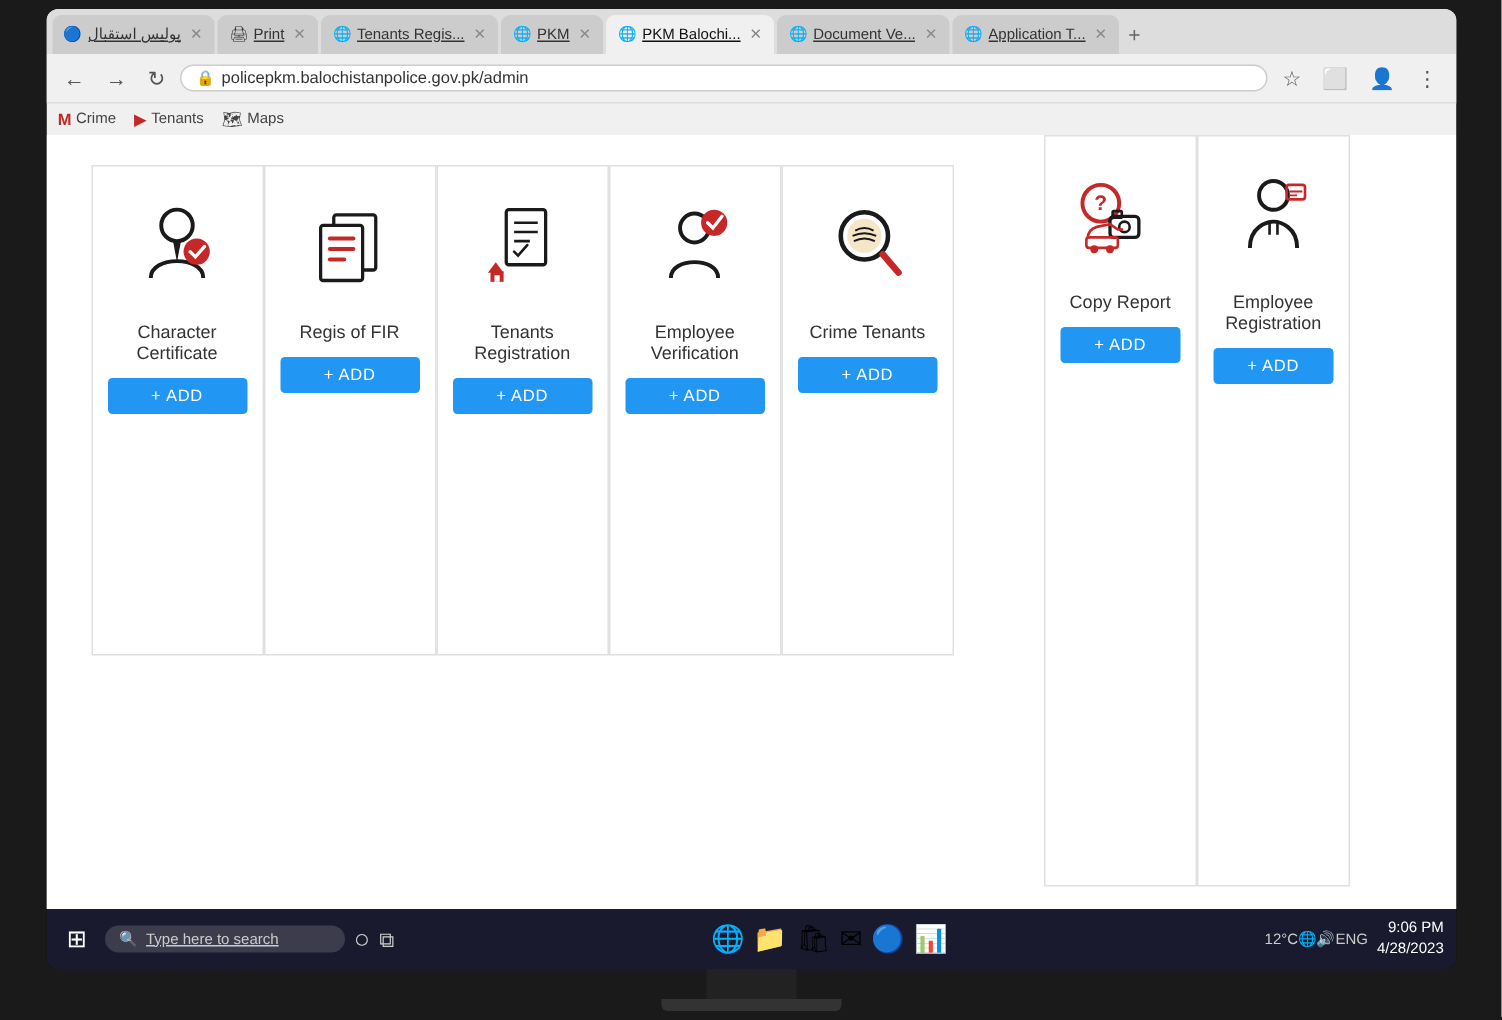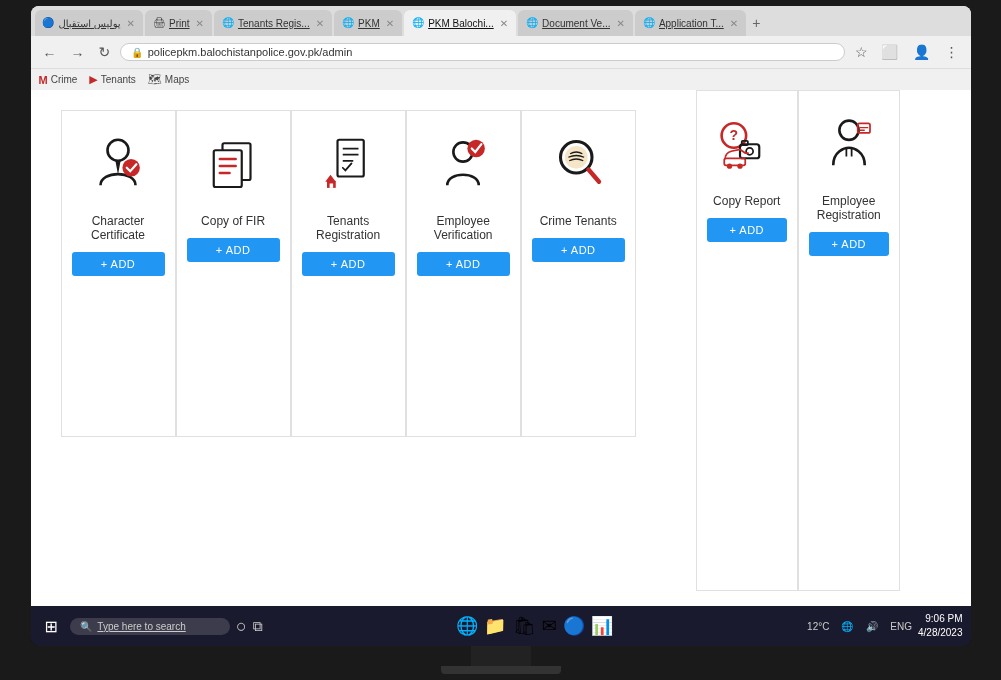--- a/index.html
+++ b/index.html
@@ -275,21 +275,21 @@
     .taskbar-time {
       color: #fff;
       font-size: 10px;
       text-align: right;
       line-height: 1.4;
     }
 
     .taskbar-sys {
       display: flex;
       align-items: center;
-      gap: 12px;
+      gap: 0;
       font-size: 10px;
       color: #ccc;
     }
 
     
     .monitor-stand {
       width: 60px;
       height: 20px;
       background: #222;
       margin: 0 auto;
@@ -407,21 +407,21 @@
 
             <rect x="28" y="14" width="32" height="42" rx="2" fill="none" stroke="#1a1a1a" stroke-width="2.5"></rect>
 
             <rect x="18" y="22" width="32" height="42" rx="2" fill="white" stroke="#1a1a1a" stroke-width="2.5"></rect>
 
             <line x1="25" y1="32" x2="43" y2="32" stroke="#c62828" stroke-width="3" stroke-linecap="round"></line>
             <line x1="25" y1="40" x2="43" y2="40" stroke="#c62828" stroke-width="3" stroke-linecap="round"></line>
             <line x1="25" y1="48" x2="36" y2="48" stroke="#c62828" stroke-width="3" stroke-linecap="round"></line>
           </svg>
         </div>
-        <span class="service-label">Copy of FIR</span>
+        <span class="service-label">Regis of FIR</span>
         <button class="add-btn">+ ADD</button>
       </div>
 
       <div class="service-cell">
         <div class="service-icon-wrapper">
           <svg viewBox="0 0 80 80" xmlns="http://www.w3.org/2000/svg">
 
             <rect x="28" y="10" width="30" height="42" rx="2" fill="white" stroke="#1a1a1a" stroke-width="2.5"></rect>
 
             <line x1="34" y1="20" x2="52" y2="20" stroke="#1a1a1a" stroke-width="2"></line>

